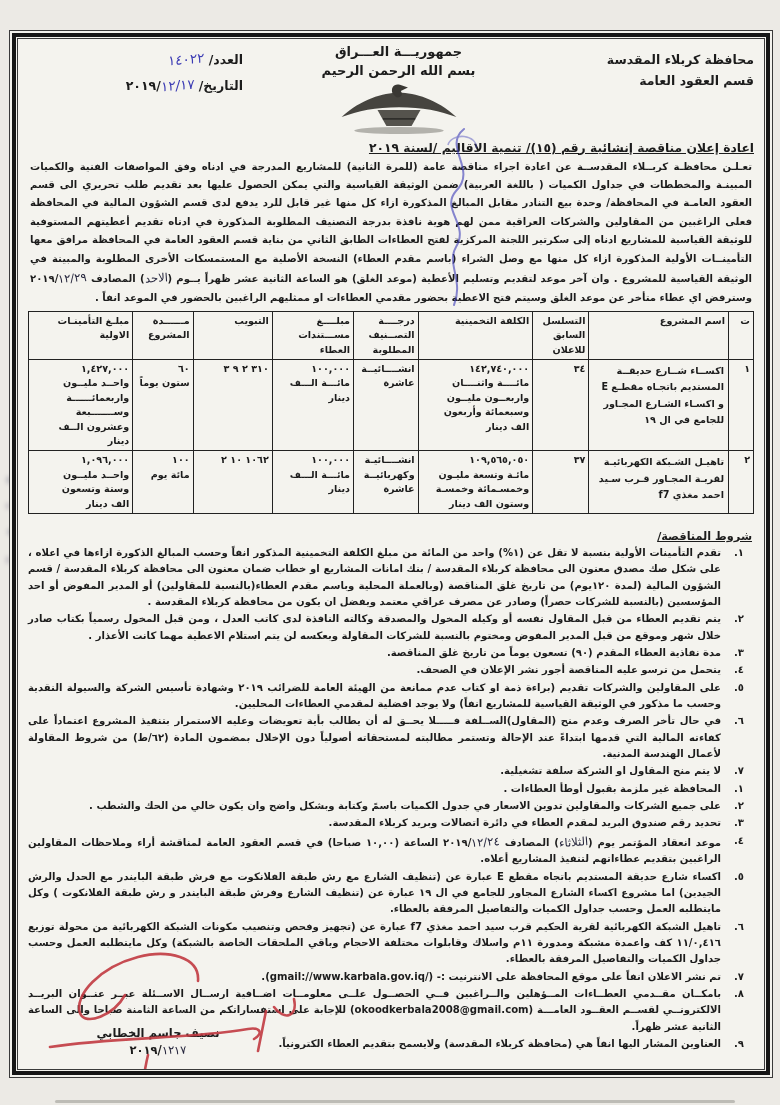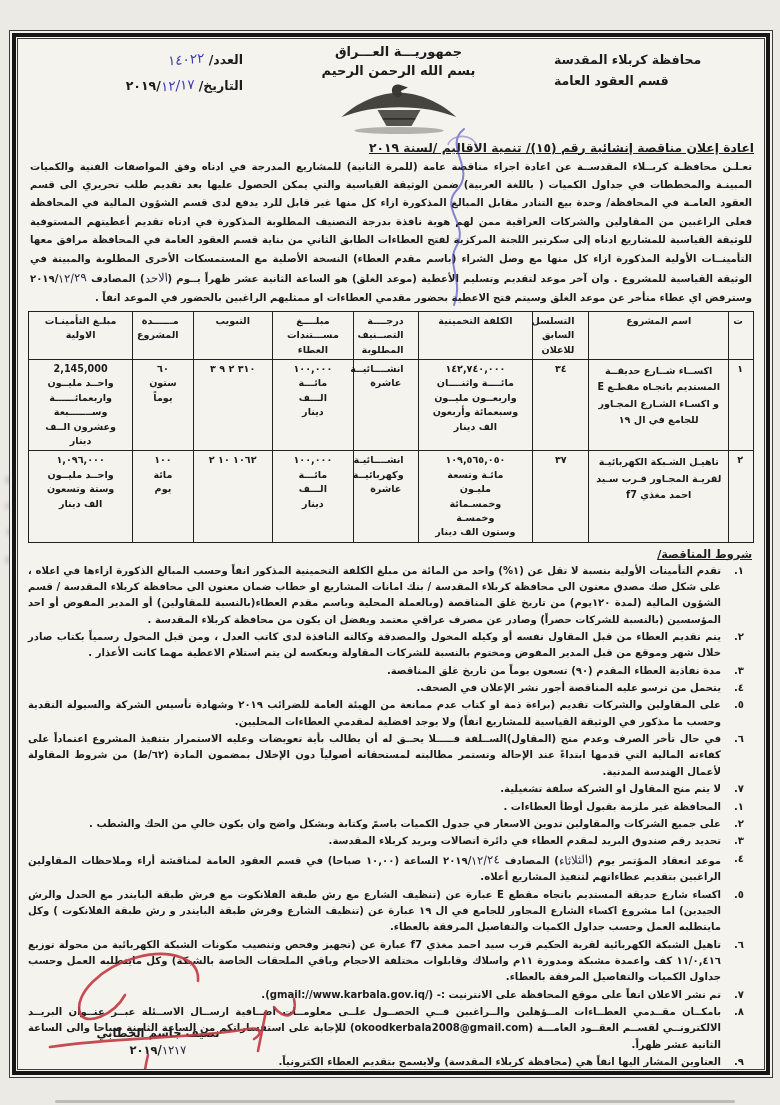--- a/index.html
+++ b/index.html
@@ -10,40 +10,40 @@
     color:#1c1c1c;
   }
   .page{position:absolute;inset:0;background:#eceae5;}
   .frame{position:absolute;left:9px;right:7px;top:30px;bottom:27px;border:1px solid #3a3a3a;padding:2px;background:#f3f2ed;}
   .frame-mid{border:4px solid #161616;height:100%;box-sizing:border-box;padding:1px;}
   .frame-in{border:1px solid #3a3a3a;height:100%;box-sizing:border-box;background:#f4f3ee;
     padding:4px 10px 6px 10px;direction:rtl;position:relative;overflow:hidden;}
 
   
   .hdr{display:flex;justify-content:space-between;align-items:flex-start;font-weight:700;}
-  .hdr-org{width:200px;text-align:left;font-size:12.5px;line-height:1.7;padding-top:6px;}
+  .hdr-org{width:200px;text-align:right;font-size:12.5px;line-height:1.7;padding-top:6px;}
   .hdr-center{width:240px;text-align:center;font-size:13px;line-height:1.45;}
   .hdr-num{width:215px;font-size:12.5px;padding-top:4px;line-height:1.9;}
   .hdr-num .row{white-space:nowrap;}
   .emblem{margin-top:2px;}
 
   .hb{color:#3b3bb4;font-weight:400;display:inline-block;transform:rotate(-5deg) skewX(-6deg);font-size:13.5px;letter-spacing:1px;}
   .hd{color:#26263d;font-weight:400;display:inline-block;transform:rotate(-4deg);font-size:11.5px;letter-spacing:1px;}
   .ltr{direction:ltr;unicode-bidi:isolate;display:inline-block;}
 
   .title{text-align:right;font-size:12.3px;font-weight:700;text-decoration:underline;margin:0px 0 3px;}
 
   .intro{font-size:10.1px;font-weight:700;line-height:1.83;text-align:justify;margin:0 2px;}
 
   table{width:100%;border-collapse:collapse;table-layout:fixed;margin-top:3px;}
-  th,td{border:1.4px solid #222;font-size:9.6px;font-weight:700;padding:2px 14px;vertical-align:top;text-align:center;white-space:pre-line;line-height:1.5;}
+  th,td{border:1.4px solid #222;font-size:9.6px;font-weight:700;padding:2px 3px;vertical-align:top;text-align:right;white-space:pre-line;line-height:1.5;}
   td.name{padding:3px 4px;line-height:1.7;}
   thead th{vertical-align:top;}
 
-  .sect{font-size:11.3px;font-weight:700;text-decoration:underline;margin:5px 2px 2px;}
+  .sect{font-size:11.3px;font-weight:700;text-decoration:underline;margin:16px 2px 2px;}
   ol.list{margin:0;padding:0 10px 0 0;list-style:none;}
   ol.list li{display:flex;gap:7px;font-size:10.1px;font-weight:700;line-height:1.62;margin-bottom:1px;}
   ol.list .num{flex:0 0 16px;text-align:right;}
   ol.list .txt{flex:1;text-align:justify;}
 
   .sig{position:absolute;left:30px;bottom:10px;width:220px;text-align:center;font-weight:700;font-size:11.5px;line-height:1.5;}
   .sig .scrib{position:absolute;left:-18px;top:-78px;pointer-events:none;}
 
   .blue-mark{position:absolute;left:408px;top:86px;pointer-events:none;opacity:.6;}
   .smudge{position:absolute;left:1px;top:468px;width:16px;height:112px;filter:blur(2px);opacity:.45;
@@ -150,21 +150,21 @@
 وسبعمائة وأربعون
 الف دينار</td>
             <td>انشــــائيــة
 عاشرة</td>
             <td>١٠٠,٠٠٠
 مائـــة الـــف
 دينار</td>
             <td dir="ltr">٣١٠ ٢ ٩ ٣</td>
             <td>٦٠
 ستون يوماً</td>
-            <td>2,145,000
+            <td>١,٤٢٧,٠٠٠
 واحــد مليــون
 واربعمائــــــة
 وســـــــبعة
 وعشرون الــف
 دينار</td>
           </tr>
           <tr>
             <td>٢</td>
             <td class="name">تاهيـل الشـبكة الكهربائيـة لقريـة المجـاور قـرب سـيد احمد مغذي f7</td>
             <td>٣٧</td>

